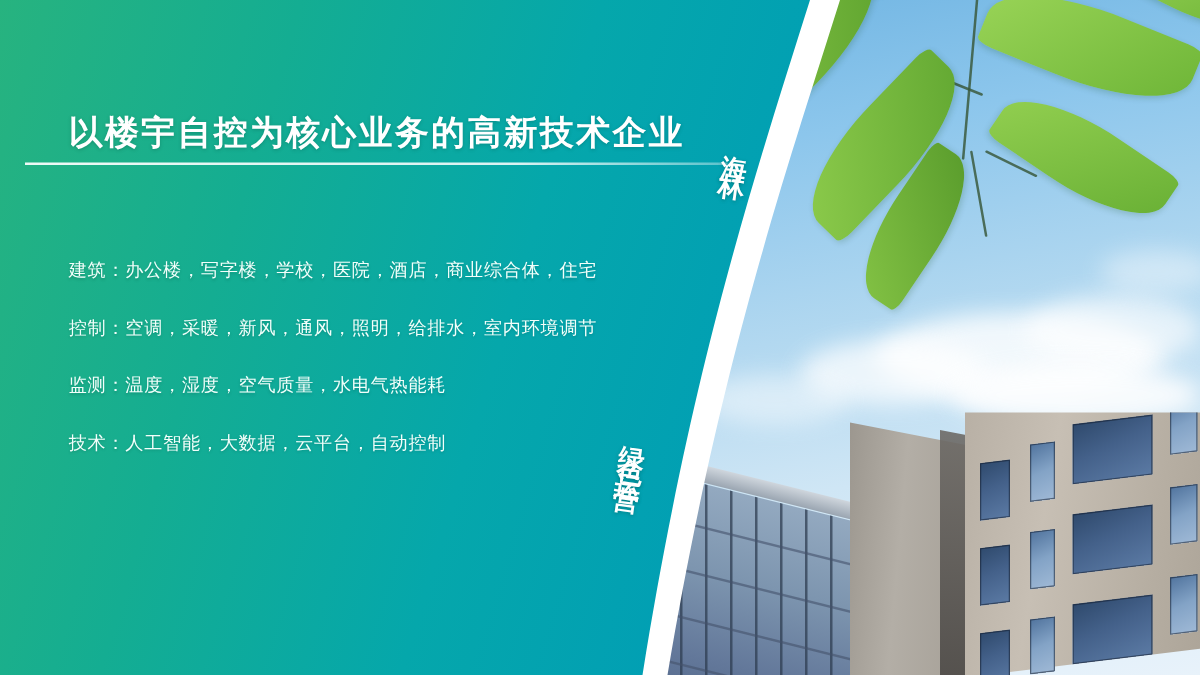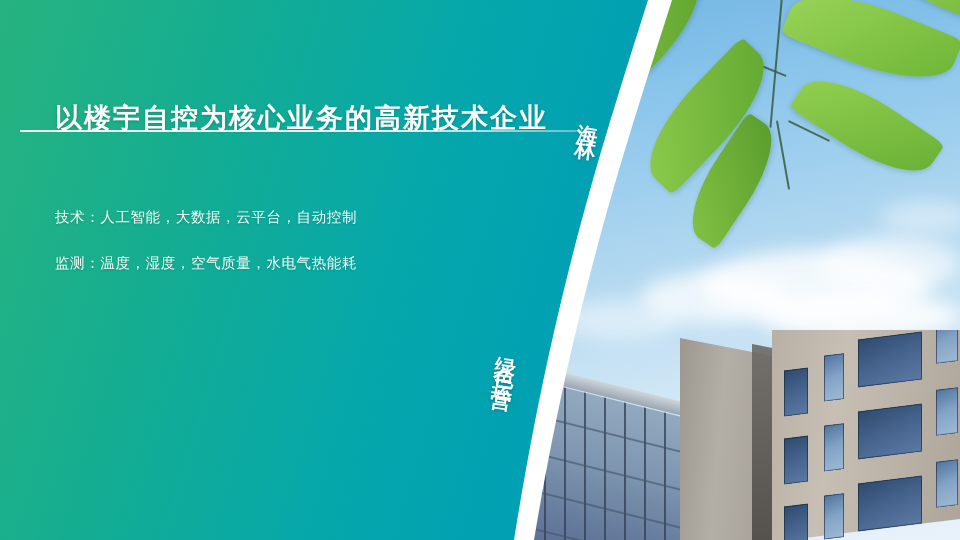--- a/index.html
+++ b/index.html
@@ -61,21 +61,21 @@
   .win{position:absolute;background:linear-gradient(160deg,#2f4a6d 0%,#44618a 45%,#5b7aa4 100%);
        box-shadow:inset 0 0 0 1px rgba(20,30,45,.55);}
   .win.lite{background:linear-gradient(160deg,#51749e 0%,#83a3c6 50%,#9fb9d6 100%);}
 
   
   .divider{position:absolute;left:0;top:0;width:700px;height:540px;}
 
   
   .content{position:absolute;left:0;top:0;width:620px;height:540px;}
   .title{
-    position:absolute;left:55px;top:100px;
+    position:absolute;left:55px;top:88px;
     color:#ffffff;font-size:27px;font-weight:700;letter-spacing:2px;
     text-shadow:0 1px 3px rgba(0,60,45,.28);white-space:nowrap;
   }
   .title-rule{
     position:absolute;left:20px;top:130px;width:562px;height:2px;
     background:linear-gradient(90deg,rgba(255,255,255,.92) 0%,rgba(255,255,255,.85) 70%,rgba(255,255,255,.35) 100%);
   }
   .bullets{position:absolute;left:55px;top:210px;width:470px;}
   .bullet{
     color:#f2fffb;font-size:14.5px;letter-spacing:.6px;line-height:1;
@@ -198,22 +198,24 @@
     <path d="M0,0 L672,0 C628,140 576,290 534,540 L0,540 Z" fill="#ffffff"></path>
 
     <path d="M0,0 L648,0 C604,140 554,290 514,540 L0,540 Z" fill="url(#panelGrad)"></path>
   </svg>
 
   <div class="content">
     <div class="title">以楼宇自控为核心业务的高新技术企业</div>
     <div class="title-rule"></div>
 
     <div class="bullets">
+      <div class="bullet">建筑：办公楼，写字楼，学校，医院，酒店，商业综合体，住宅</div>
+      <div class="bullet">控制：空调，采暖，新风，通风，照明，给排水，室内环境调节</div>
+      <div class="bullet">监测：温度，湿度，空气质量，水电气热能耗</div>
       <div class="bullet">技术：人工智能，大数据，云平台，自动控制</div>
-      <div class="bullet">监测：温度，湿度，空气质量，水电气热能耗</div>
     </div>
   </div>
 
   <div class="vtext vtext-1">海林</div>
   <div class="vtext vtext-2">绿色运营</div>
 
 
 </div>
 
 </body></html>

